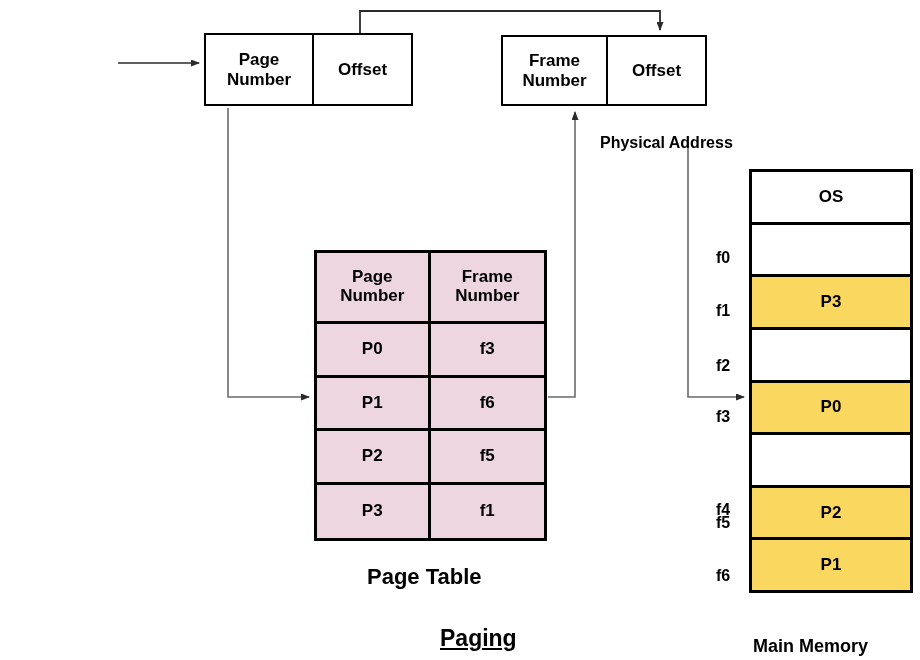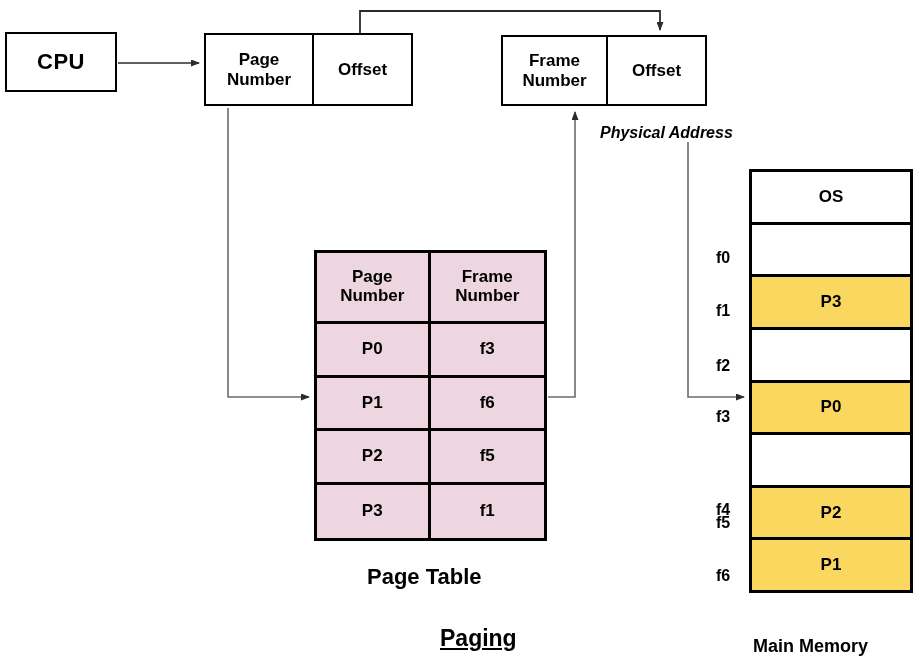--- a/index.html
+++ b/index.html
@@ -80,21 +80,21 @@
   #physical-offset-cell { flex: 1; }
 
   
   .caption {
     position: absolute;
     font-weight: bold;
     color: #000000;
     white-space: pre;
   }
   #logical-address-label { left: 249px; top: 115px; font-size: 17px; }
-  #physical-address-label { left: 600px; top: 124px; font-size: 16px; font-style: italic; }
+  #physical-address-label { left: 600px; top: 134px; font-size: 16px; }
   #page-table-label { left: 367px; top: 564px; font-size: 22px; }
   #paging-label { left: 440px; top: 625px; font-size: 23px; text-decoration: underline; }
   #main-memory-label { left: 753px; top: 646px; font-size: 18px;
                        transform: translateY(-10px); }
 
   
   #page-table {
     position: absolute;
     left: 314px; top: 250px; width: 233px; height: 291px;
     box-sizing: border-box;
@@ -184,23 +184,20 @@
 
     <polyline points="360,33 360,11 660,11 660,30" fill="none" stroke="#2b2b2b" stroke-width="1.8" marker-end="url(#arrowhead)"></polyline>
 
     <polyline points="228,108 228,397 309,397" fill="none" stroke="#6b6b6b" stroke-width="1.6" marker-end="url(#arrowhead)"></polyline>
 
     <polyline points="548,397 575,397 575,112" fill="none" stroke="#6b6b6b" stroke-width="1.6" marker-end="url(#arrowhead)"></polyline>
 
     <polyline points="688,142 688,397 744,397" fill="none" stroke="#6b6b6b" stroke-width="1.6" marker-end="url(#arrowhead)"></polyline>
   </svg>
 
-  <div class="box" id="cpu-box">
-    <span>CPU</span>
-  </div>
 
   <div id="logical-address-group">
     <div id="logical-page-cell">
       <span>Page<br>Number</span>
     </div>
     <div id="logical-offset-cell">
       <span>Offset</span>
     </div>
   </div>
 

